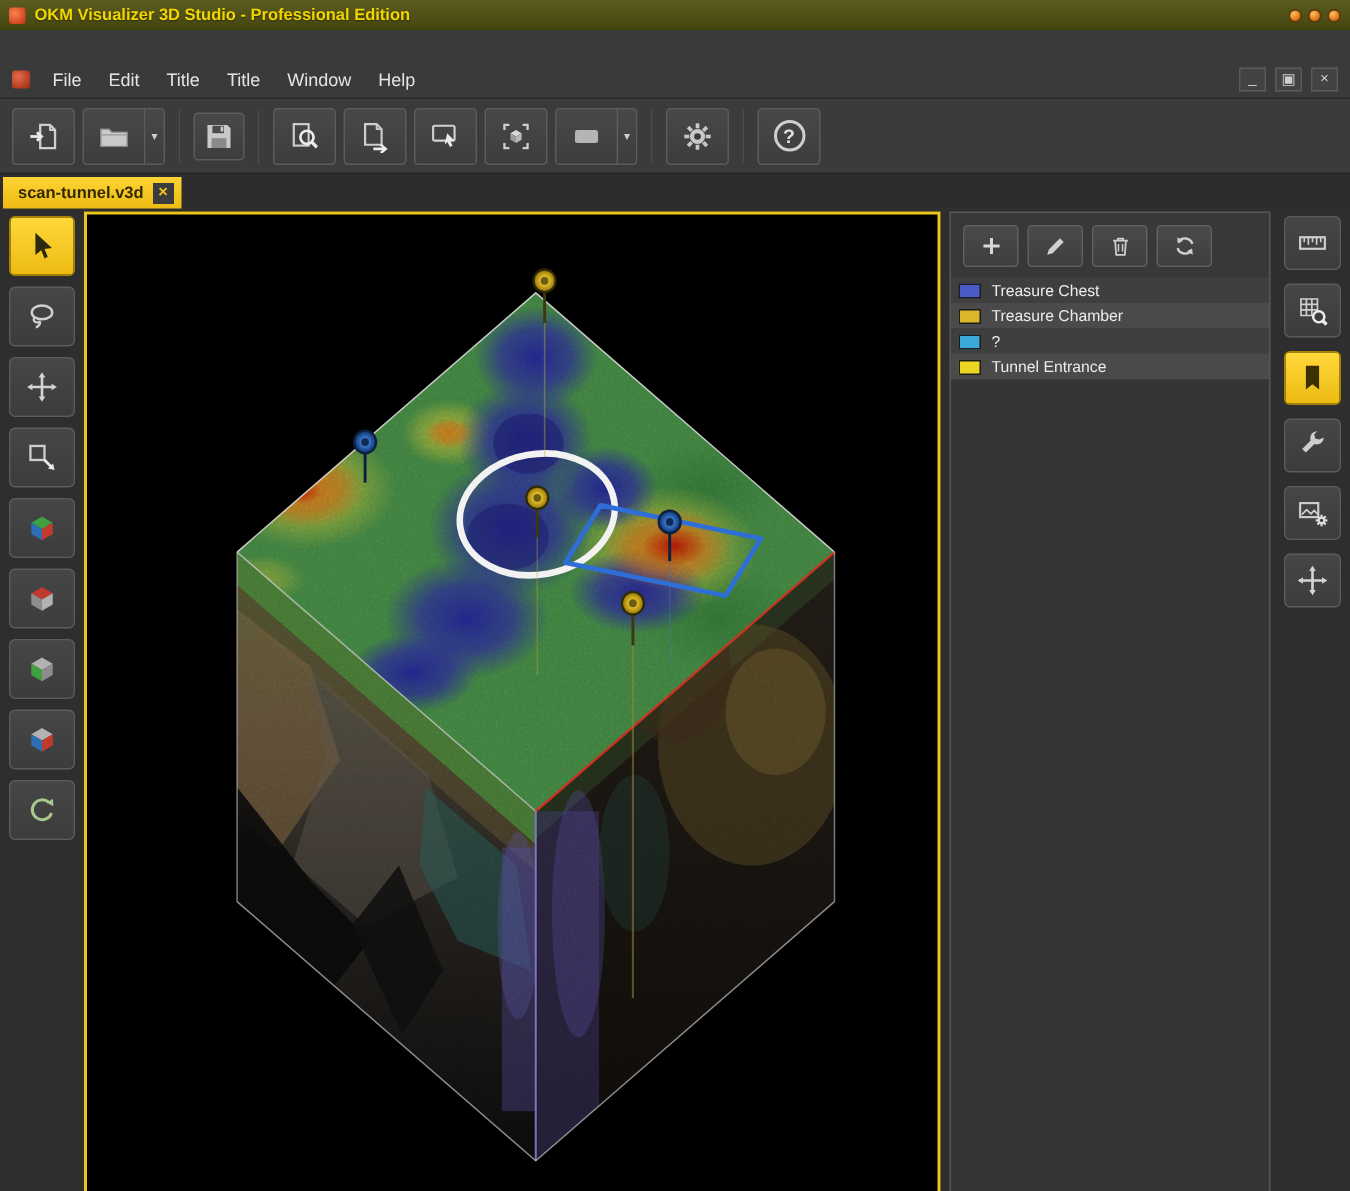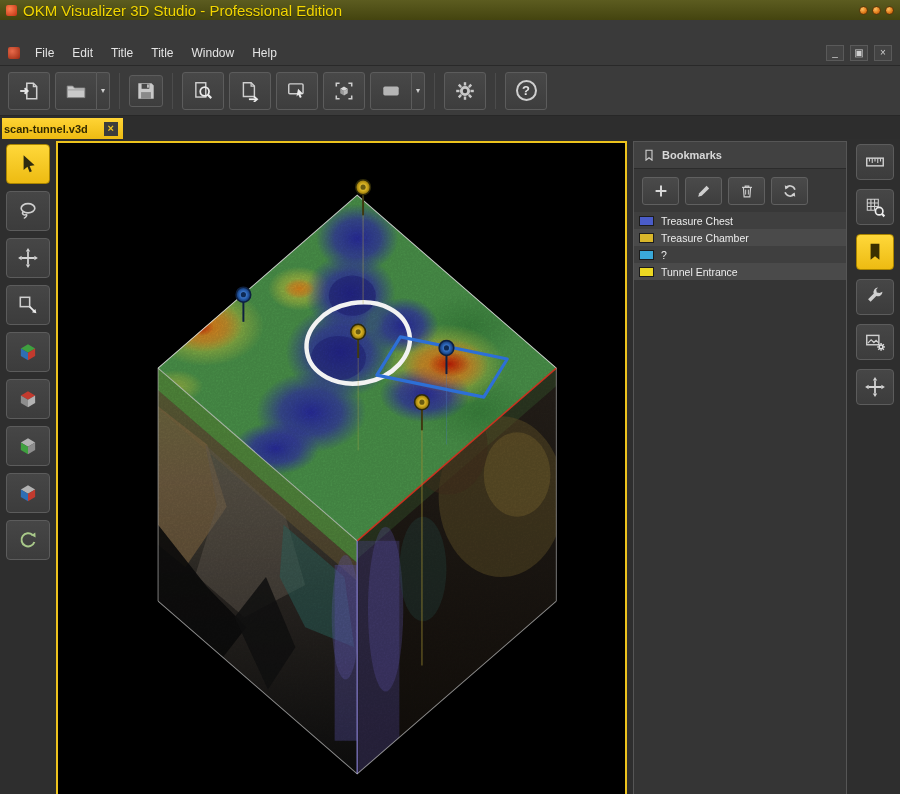--- a/index.html
+++ b/index.html
@@ -2,21 +2,21 @@
 <html><head>
 <meta charset="utf-8">
 <style>
   * { margin:0; padding:0; box-sizing:border-box; }
   html,body { width:900px; height:794px; overflow:hidden; }
   body { font-family:"Liberation Sans", sans-serif; background:#3a3a3a; color:#e0e0e0; }
 
   
   .titlebar { height:20px; background:linear-gradient(#5c5c20,#44440f); display:flex; align-items:center; padding:0 6px; gap:6px; }
   .app-ico { width:11px; height:11px; border-radius:2px; background:radial-gradient(circle at 35% 35%, #ff8050, #c03010); flex:none; }
-  .titlebar .t { color:#f2d600; font-size:15px; font-weight:normal; flex:1; white-space:nowrap; text-shadow:0 1px 1px rgba(0,0,0,.45); }
+  .titlebar .t { color:#f2d600; font-size:11px; font-weight:bold; flex:1; white-space:nowrap; text-shadow:0 1px 1px rgba(0,0,0,.45); }
   .dots { display:flex; gap:4px; }
   .dot { width:9px; height:9px; border-radius:50%; background:radial-gradient(circle at 35% 30%, #ffc060, #e07818 60%, #904808); border:1px solid #5a3808; cursor:pointer; }
 
   
   .menubar { height:26px; background:#3a3a3a; border-bottom:1px solid #292929; display:flex; align-items:center; padding:0 8px; gap:4px;margin-top:20px; }
   .menu-ico { width:12px; height:12px; border-radius:2px; background:radial-gradient(circle at 35% 35%, #e86a4a, #9a2810); margin-right:4px; flex:none; }
   .mi { font-size:12px; color:#e4e4e4; padding:3px 7px; border-radius:2px; cursor:default; }
   .mspacer { flex:1; }
   .wc { width:18px; height:16px; font-size:10px; color:#cfcfcf; display:flex; align-items:center; justify-content:center; border:1px solid #5a5a5a; background:#434343; margin-left:2px; }
 
@@ -26,21 +26,21 @@
   .tbtn.small { width:34px; height:32px; }
   .tbtn svg { width:22px; height:22px; }
   .split { display:flex; }
   .split .tbtn { border-top-right-radius:0; border-bottom-right-radius:0; }
   .caretbox { width:13px; height:38px; background:linear-gradient(#484848,#3d3d3d); border:1px solid #5c5c5c; border-left:none; border-radius:0 3px 3px 0; color:#cfcfcf; font-size:8px; display:flex; align-items:center; justify-content:center; cursor:pointer; }
   .tsep { width:1px; height:36px; background:#2a2a2a; border-right:1px solid #4c4c4c; margin:0 4px; }
   .helpglyph { width:21px; height:21px; border-radius:50%; border:2px solid #cfcfcf; color:#e2e2e2; font-weight:bold; font-size:13px; display:flex; align-items:center; justify-content:center; }
 
   
   .tabbar { height:23px; background:#2d2d2d; display:flex; align-items:flex-end; padding-left:2px; }
-  .tab { height:21px; background:linear-gradient(#ffd435,#edbb12); color:#332a00; font-size:11px; font-weight:bold; display:flex; align-items:center; gap:16px; padding:0 5px 0 2px; cursor:pointer; }
+  .tab { height:21px; background:linear-gradient(#ffd435,#edbb12); color:#332a00; font-size:11px; font-weight:bold; display:flex; align-items:center; gap:6px; padding:0 5px 0 10px; cursor:pointer; }
   .tabx { width:14px; height:14px; background:#3c3c3c; color:#f0c41e; font-size:11px; line-height:13px; text-align:center; cursor:pointer; }
 
   
   .main { height:675px; display:flex; background:#2e2e2e; }
 
   .ltools { width:56px; padding:5px 0; display:flex; flex-direction:column; gap:7px; align-items:center; flex:none; }
   .tool { width:44px; height:40px; background:linear-gradient(#464646,#3c3c3c); border:1px solid #5c5c5c; border-radius:4px; display:flex; align-items:center; justify-content:center; cursor:pointer; }
   .tool svg { width:22px; height:22px; }
   .tool.active { background:linear-gradient(#ffd83a,#edbb12); border-color:#a98400; }
 
@@ -425,26 +425,20 @@
               <line x1="371" y1="264" x2="371" y2="286" stroke="#3e3810" stroke-width="2"></line>
               <circle cx="371" cy="258" r="7.5" fill="url(#gPinY)" stroke="#2e2a08" stroke-width="1.5"></circle>
               <circle cx="371" cy="258" r="2.6" fill="#6a5c10"></circle>
             </g>
           </g>
         </svg>
       </div>
     </div>
 
     <div class="rpanel">
-      <div class="rp-head">
-        <svg viewBox="0 0 14 14" width="12" height="12">
-            <path d="M3.5 1.5h7V13L7 10.2 3.5 13z" fill="none" stroke="#cfcfcf" stroke-width="1.3"></path>
-          </svg>
-        <span>Bookmarks</span>
-      </div>
       <div class="rp-btns">
         <div class="rp-btn">
           <svg viewBox="0 0 20 20">
               <path d="M10 4v12M4 10h12" stroke="#d8d8d8" stroke-width="2.2"></path>
             </svg>
         </div>
         <div class="rp-btn">
           <svg viewBox="0 0 20 20">
               <path d="M3.5 16.5l1.2-4 8.2-8.2 2.8 2.8-8.2 8.2z" fill="#cfcfcf"></path>
             </svg>

